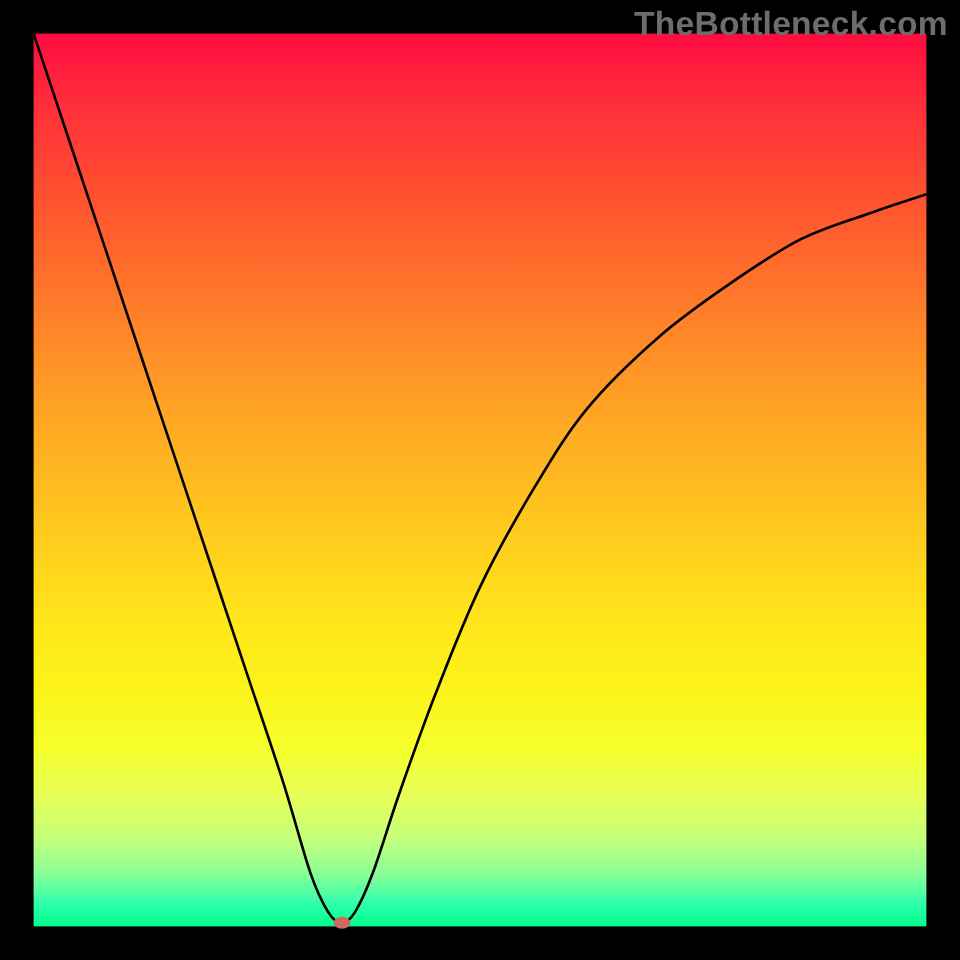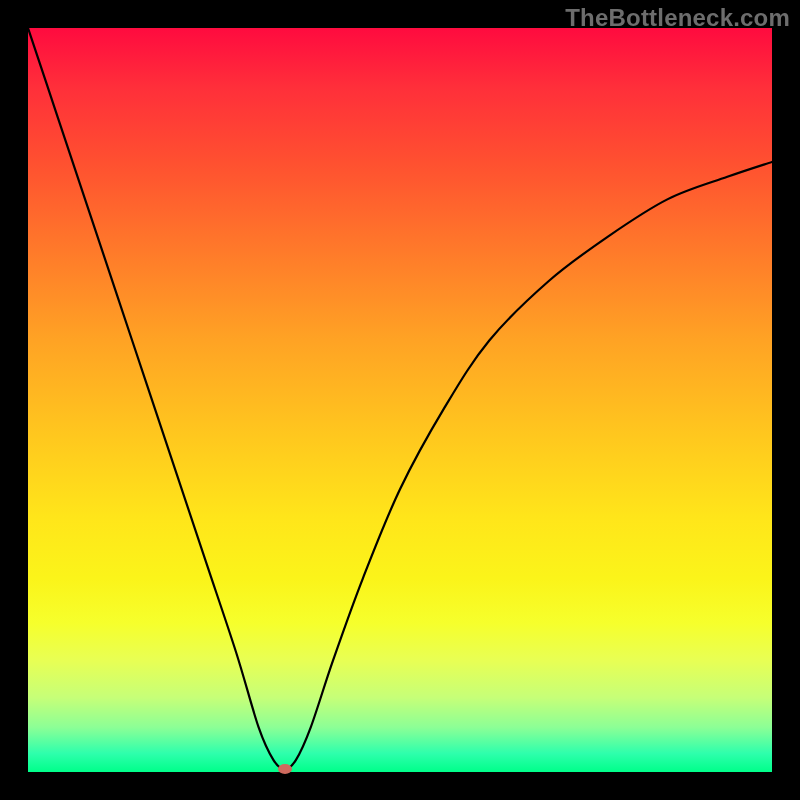--- a/index.html
+++ b/index.html
@@ -54,21 +54,21 @@
     height: 10px;
     background: #cf6a5e;
     border-radius: 50%;
     transform: translate(-50%, -50%);
   }
   .watermark {
     position: absolute;
     top: 4px;
     right: 10px;
     font-family: Arial, Helvetica, sans-serif;
-    font-size: 24px;
+    font-size: 28px;
     font-weight: 600;
     color: #6d6d6d;
     letter-spacing: 0.2px;
     user-select: none;
   }
 </style>
 </head>
 <body>
 
 <div class="frame">

